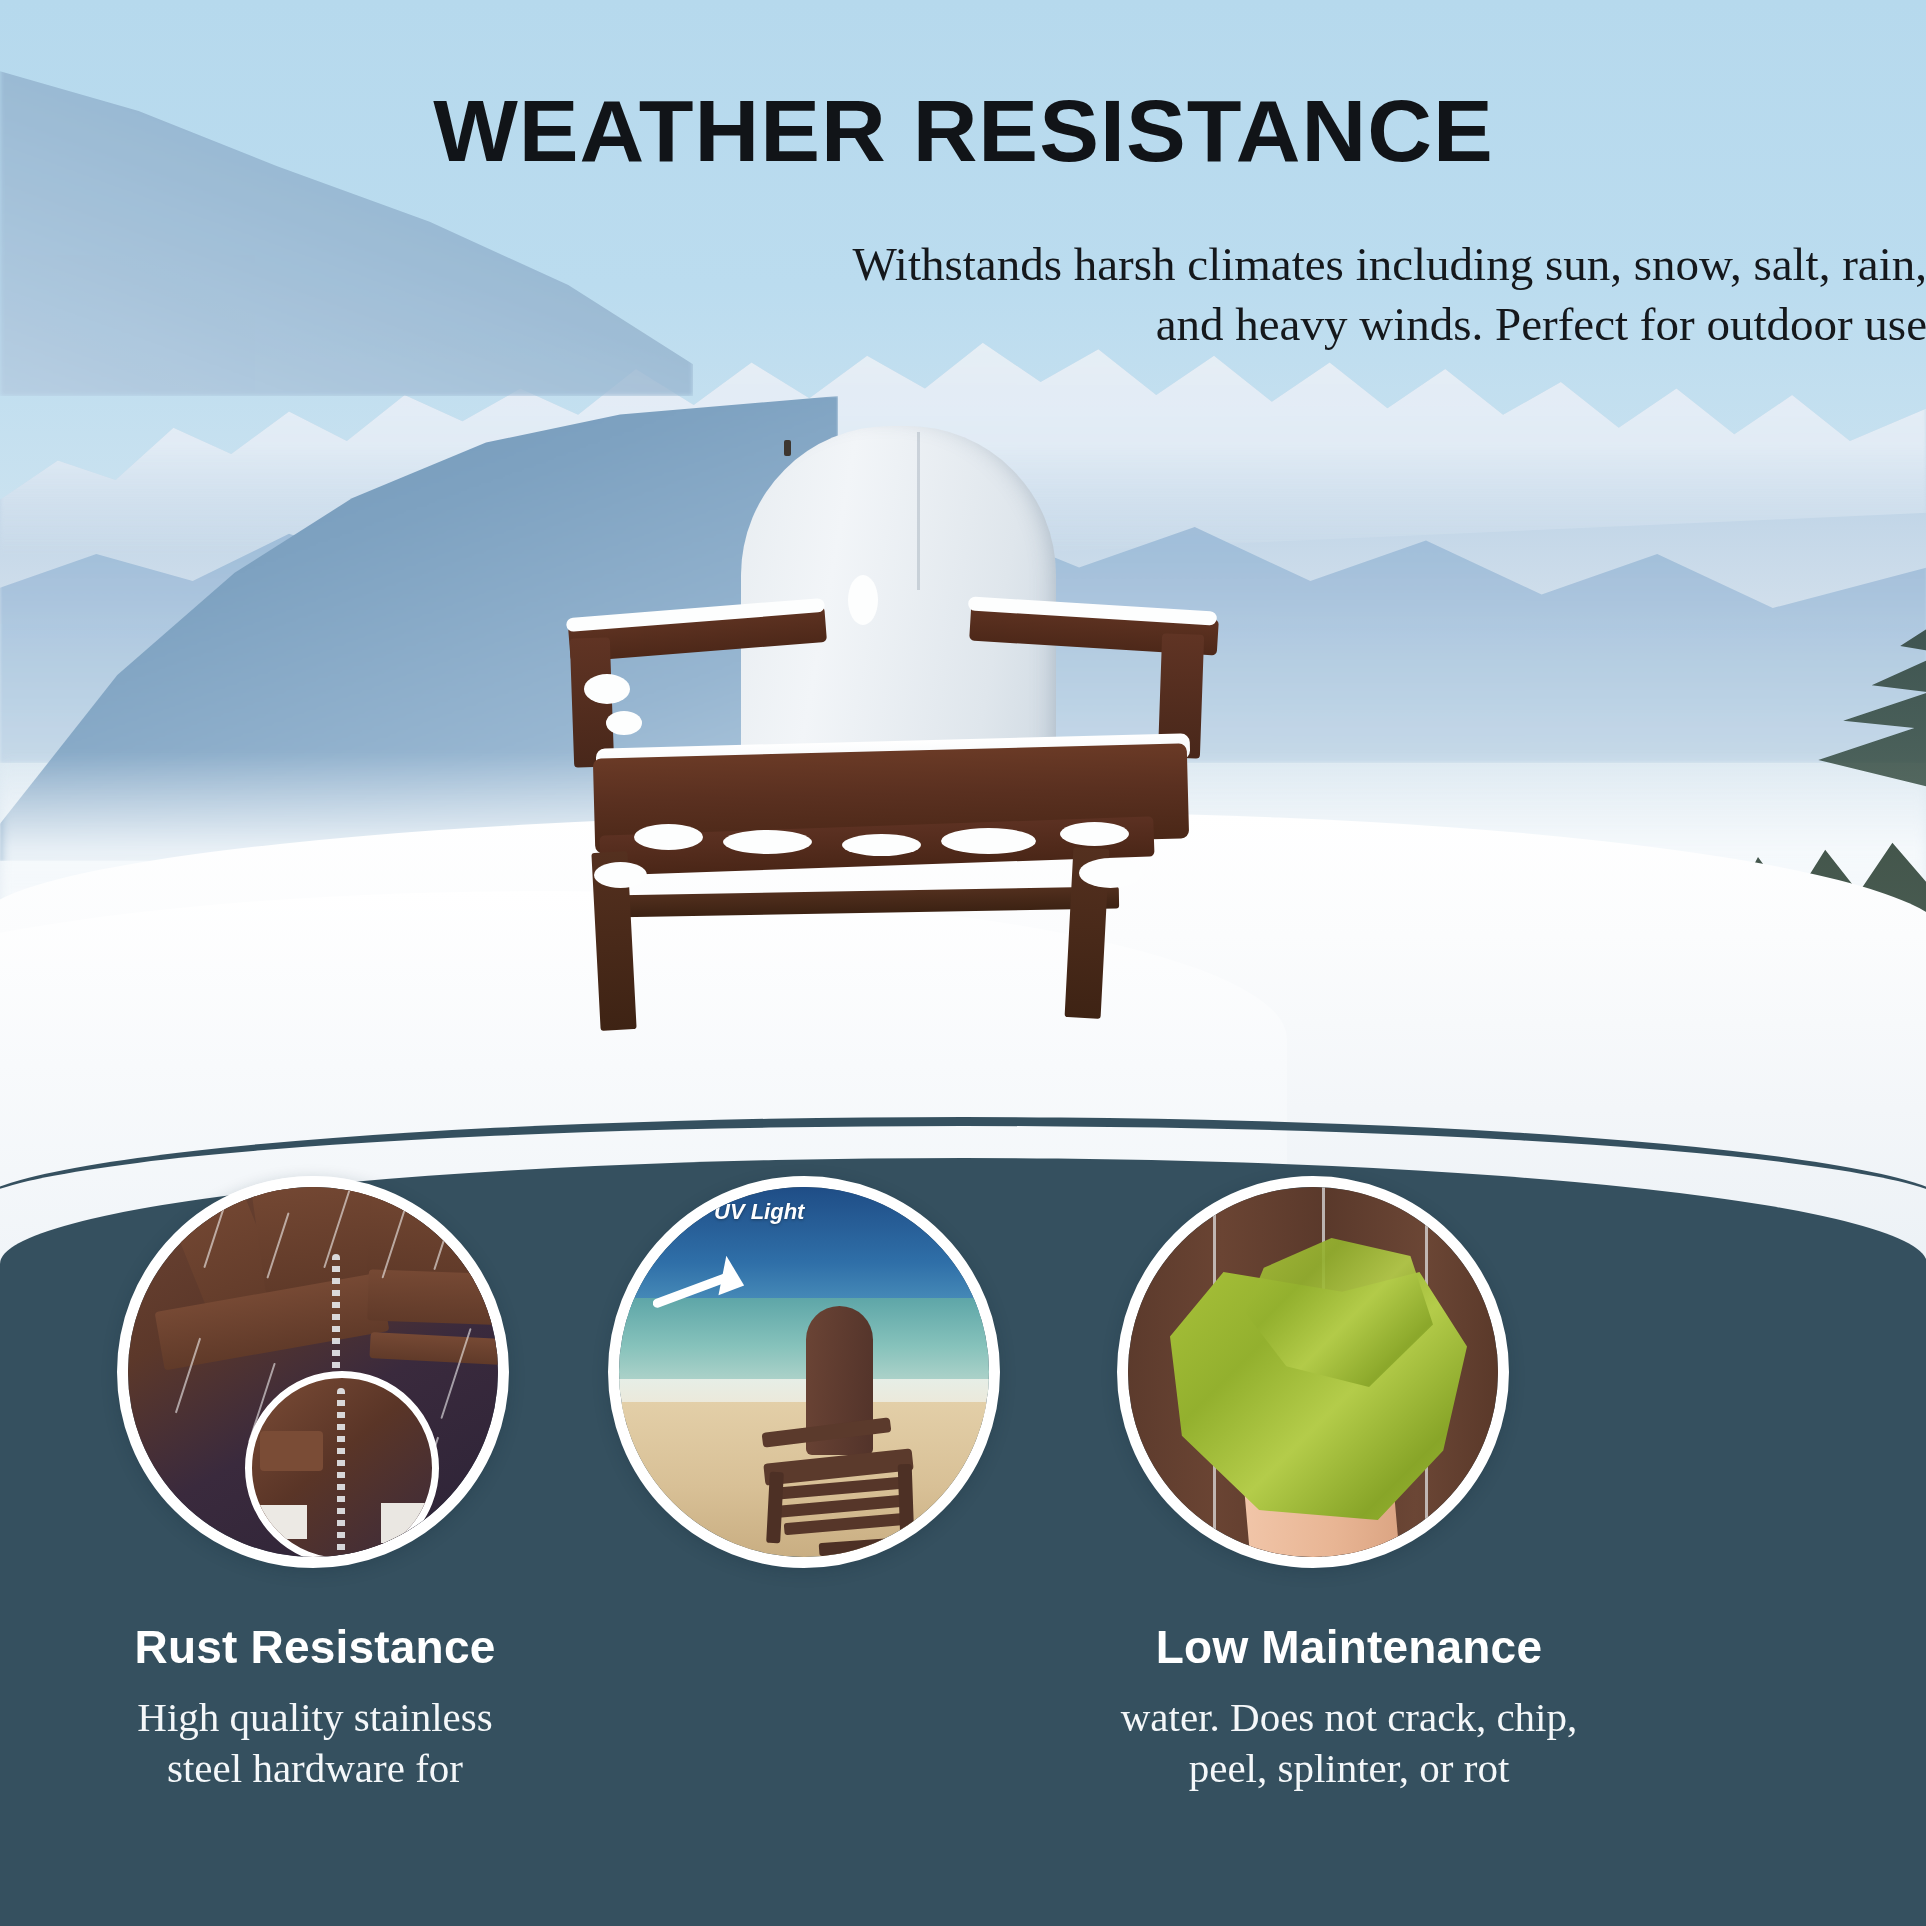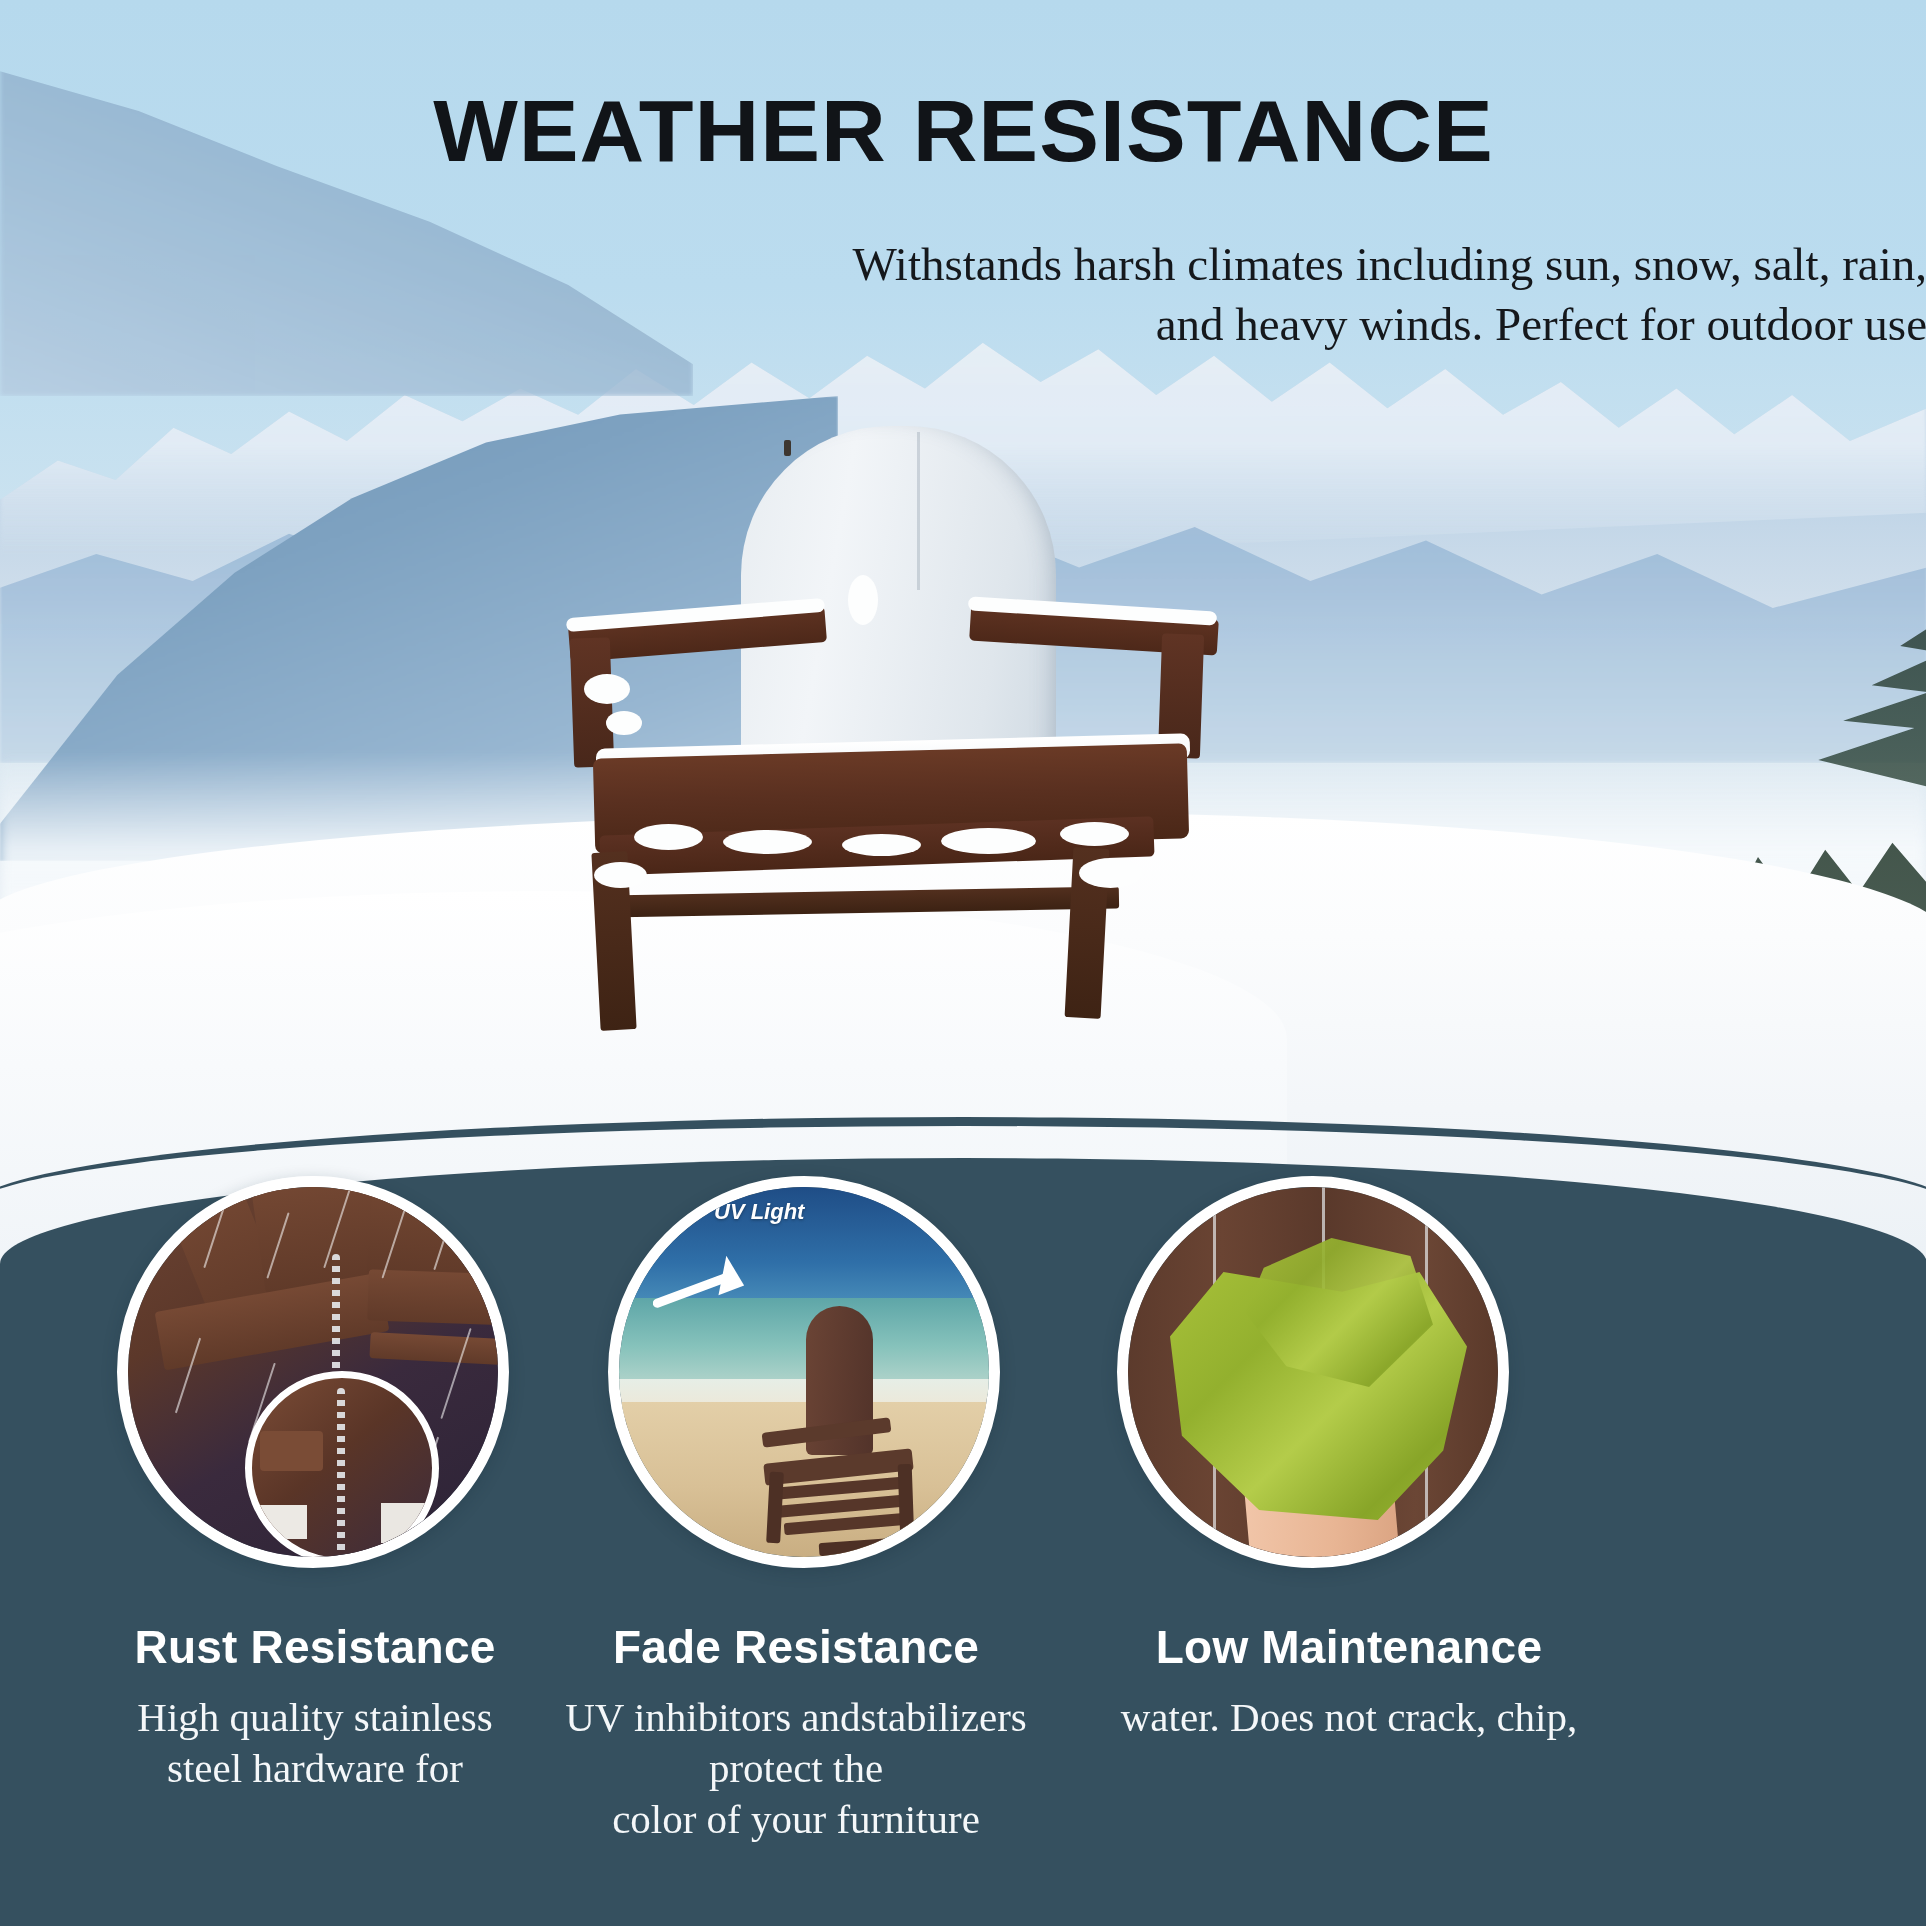--- a/index.html
+++ b/index.html
@@ -453,30 +453,23 @@
   </div>
 
   <div class="feat feat-1">
     <div class="feat-h">Rust Resistance</div>
     <div class="feat-p">
       <div>High quality stainless</div>
       <div>steel hardware for</div>
     </div>
   </div>
 
-  <div class="feat feat-2">
-    <div class="feat-h">Fade Resistance</div>
-    <div class="feat-p">
-      <div>UV inhibitors andstabilizers</div>
-      <div>protect the</div>
-      <div>color of your furniture</div>
-    </div>
-  </div>
 
   <div class="feat feat-3">
     <div class="feat-h">Low Maintenance</div>
     <div class="feat-p">
       <div>water. Does not crack, chip,</div>
+      <div>peel, splinter, or rot</div>
     </div>
   </div>
 
 </div>
 
 
 </body></html>

